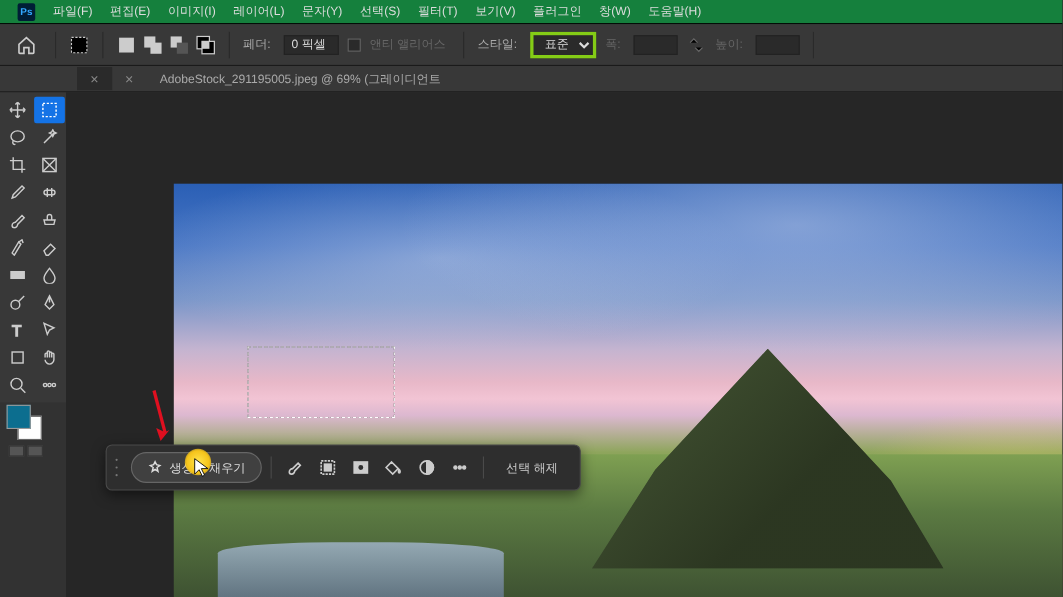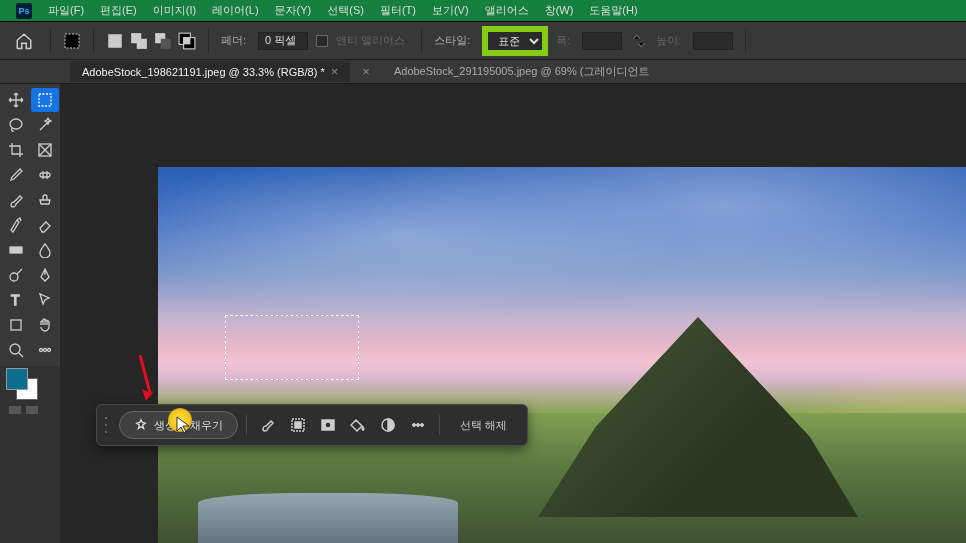--- a/index.html
+++ b/index.html
@@ -11,21 +11,21 @@
 .menu-item { padding: 0 8px; color: #ddd; cursor: pointer; }
 
 
 .options-bar { height: 38px; background: #383838; display: flex; align-items: center; padding: 0 10px; gap: 8px; border-bottom: 1px solid #1a1a1a; }
 .home-btn { width: 28px; height: 28px; display: flex; align-items: center; justify-content: center; cursor: pointer; }
 .opt-icon { width: 18px; height: 18px; display: flex; align-items: center; justify-content: center; }
 .divider { width: 1px; height: 24px; background: #2a2a2a; margin: 0 4px; }
 .opt-group { display: flex; align-items: center; gap: 6px; }
 .opt-label { color: #aaa; padding-right: 4px; }
 .opt-input { background: #2a2a2a; border: 1px solid #222; color: #ddd; padding: 2px 6px; width: 50px; font-size: 11px; }
-.opt-select { background: #2a2a2a; border: 6px solid #84cc16; color: #ddd; padding: 2px 6px; font-size: 11px; }
+.opt-select { background: #2a2a2a; border: 3px solid #84cc16; color: #ddd; padding: 2px 6px; font-size: 11px; }
 .opt-btn { background: #383838; border: 1px solid #555; color: #ddd; padding: 4px 18px; font-size: 11px; cursor: pointer; border-radius: 3px; }
 .disabled { color: #666; text-align: center; }
 .checkbox { width: 12px; height: 12px; border: 1px solid #666; background: #2a2a2a; }
 
 
 .tab-bar { height: 24px; background: #383838; display: flex; align-items: center; padding-left: 70px; font-size: 11px; border-bottom: 1px solid #1a1a1a;}
 .tab { padding: 4px 12px; color: #aaa; display: flex; align-items: center; gap: 6px; cursor: pointer; }
 .tab.active { background: #2a2a2a; color: #eee; }
 .tab-close { color: #888; cursor: pointer; font-size: 13px; line-height: 1;}
 
@@ -67,21 +67,21 @@
 
 
 .ctx-bar { position: absolute; background: #2e2e2e; border: 1px solid #4a4a4a; border-radius: 6px; display: flex; align-items: center; padding: 6px 8px; gap: 4px; box-shadow: 0 4px 12px rgba(0,0,0,0.5); }
 .ctx-handle { width: 6px; height: 20px; display:flex; flex-direction:column; justify-content:space-around; margin-right:4px;}
 .ctx-handle span { width:2px; height:2px; background:#777; border-radius:50%;}
 .ctx-btn { height: 28px; padding: 0 10px; background: #3a3a3a; border: 1px solid #555; border-radius: 14px; color: #ddd; display: flex; align-items: center; gap: 6px; cursor: pointer; font-size: 11px; }
 .ctx-btn.primary { background: #404040; border-color: #666; padding: 0 14px;}
 .ctx-icon { width: 26px; height: 26px; display: flex; align-items: center; justify-content: center; cursor: pointer; color: #ccc; }
 .ctx-icon svg { width: 16px; height: 16px; stroke: #ccc; }
 .ctx-divider { width: 1px; height: 20px; background: #4a4a4a; margin: 0 4px; }
-.ctx-text-btn { padding: 0 12px; color: #ccc; cursor: pointer; height: 28px; display: flex; align-items: center; font-family: Liberation Serif, serif; }
+.ctx-text-btn { padding: 0 12px; color: #ccc; cursor: pointer; height: 28px; display: flex; align-items: center; }
 
 
 .cursor-highlight { position: absolute; width: 24px; height: 24px; background: radial-gradient(circle, #ffe44d 0%, #f5c31a 60%, rgba(245,195,26,0) 100%); border-radius: 50%; pointer-events: none; }
 .cursor-arrow { position: absolute; width: 0; height: 0; }
 .cursor-arrow svg { width: 14px; height: 18px; }
 
 
 .anno-arrow { position: absolute; }
 .anno-arrow svg { width: 30px; height: 60px; }
 
@@ -92,21 +92,21 @@
 <div class="menubar">
   <div class="ps-badge">Ps</div>
   <div class="menu-item">파일(F)</div>
   <div class="menu-item">편집(E)</div>
   <div class="menu-item">이미지(I)</div>
   <div class="menu-item">레이어(L)</div>
   <div class="menu-item">문자(Y)</div>
   <div class="menu-item">선택(S)</div>
   <div class="menu-item">필터(T)</div>
   <div class="menu-item">보기(V)</div>
-  <div class="menu-item">앨리어스</div>
+  <div class="menu-item">플러그인</div>
   <div class="menu-item">창(W)</div>
   <div class="menu-item">도움말(H)</div>
 </div>
 
 <div class="options-bar">
   <div class="home-btn">
     <svg viewBox="0 0 24 24" width="18" height="18" stroke="#ccc" fill="none" stroke-width="2">
         <path d="M3 11l9-8 9 8v10a1 1 0 01-1 1h-5v-7h-6v7H4a1 1 0 01-1-1V11z"></path>
       </svg>
   </div>
@@ -158,21 +158,20 @@
         <path d="M3 6l3-3 3 3M13 10l-3 3-3-3"></path>
       </svg>
     </div>
   <span class="opt-label disabled">높이:</span>
   <input class="opt-input disabled" style="width: 40px;" value="">
   <div class="divider"></div>
 </div>
 
 <div class="tab-bar">
   <div class="tab active">
-    <span>AdobeStock_198621191.jpeg @ 33.3% (RGB/8) *</span>
     <span class="tab-close">×</span>
   </div>
   <div class="tab">
     <span class="tab-close">×</span>
   </div>
   <div class="tab">
     <span>AdobeStock_291195005.jpeg @ 69% (그레이디언트</span>
   </div>
 </div>
 

